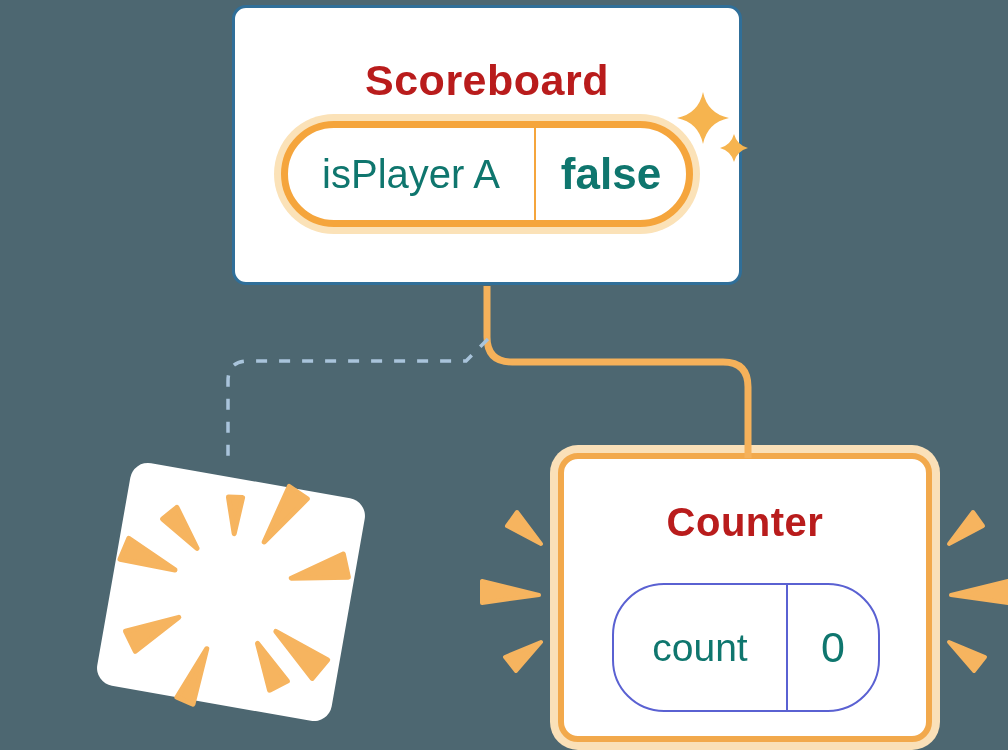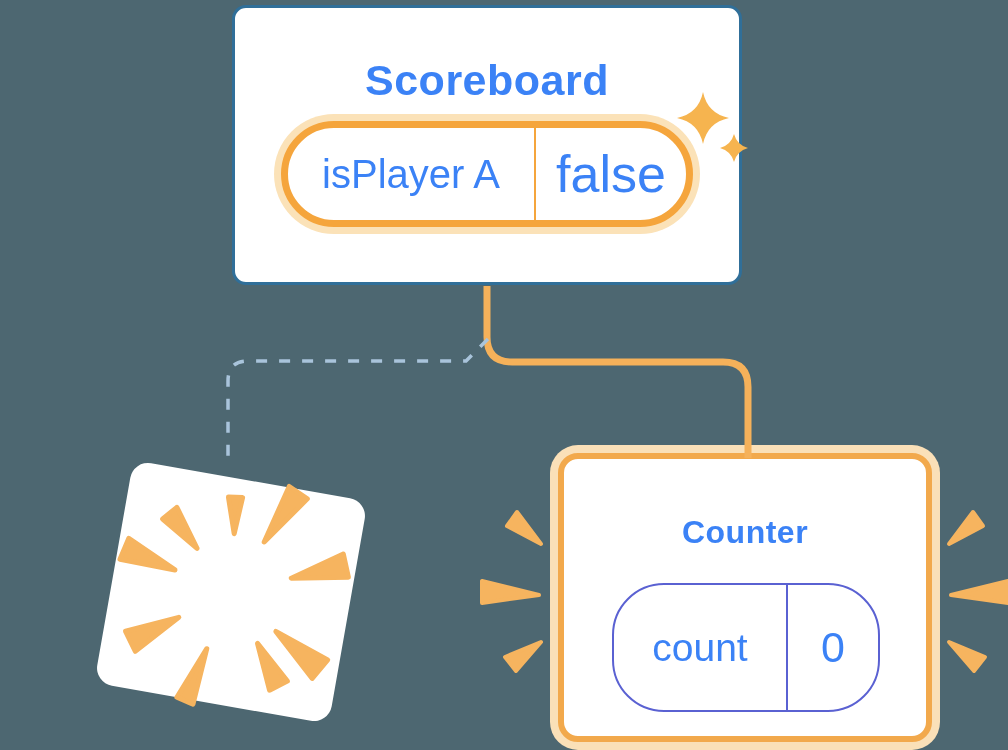--- a/index.html
+++ b/index.html
@@ -23,21 +23,21 @@
   .scoreboard {
     left: 232px; top: 5px;
     width: 510px; height: 280px;
     border: 3px solid #306f99;
     border-radius: 14px;
   }
   .comp-title {
     position: absolute;
     left: 0; width: 100%;
     text-align: center;
-    color: #3b82f6;
+    color: #b91c1c;
     font-weight: bold;
     letter-spacing: 0.5px;
   }
   .scoreboard .comp-title { top: 48px; font-size: 43px; }
   .state-pill {
     position: absolute;
     background: #ffffff;
     display: flex;
     align-items: stretch;
     box-sizing: border-box;
@@ -46,34 +46,34 @@
     left: 46px; top: 113px;
     width: 412px; height: 106px;
     border: 7px solid #f5a53c;
     border-radius: 60px;
     box-shadow: 0 0 0 7px #fbe2b8;
   }
   .pill-seg {
     display: flex;
     align-items: center;
     justify-content: center;
-    color: #3b82f6;
+    color: #0f766e;
   }
   .pill-orange .seg-key { flex: 1 1 auto; font-size: 40px; }
-  .pill-orange .seg-val { width: 150px; font-size: 52px; font-weight: normal; }
+  .pill-orange .seg-val { width: 150px; font-size: 44px; font-weight: bold; }
   .pill-orange .pill-divider { width: 2px; background: #f5a53c; }
   
   .counter {
     left: 558px; top: 453px;
     width: 374px; height: 289px;
     border: 6px solid #f2a94c;
     border-radius: 20px;
     box-shadow: 0 0 0 8px #fae0b8;
   }
-  .counter .comp-title { top: 55px; font-size: 32px; }
+  .counter .comp-title { top: 41px; font-size: 40px; }
   .pill-purple {
     left: 48px; top: 124px;
     width: 268px; height: 129px;
     border: 2.5px solid #5a61d2;
     border-radius: 52px;
   }
   .pill-purple .seg-key { flex: 1 1 auto; font-size: 39px; }
   .pill-purple .seg-val { width: 90px; font-size: 43px; }
   .pill-purple .pill-divider { width: 2px; background: #5a61d2; }
   

